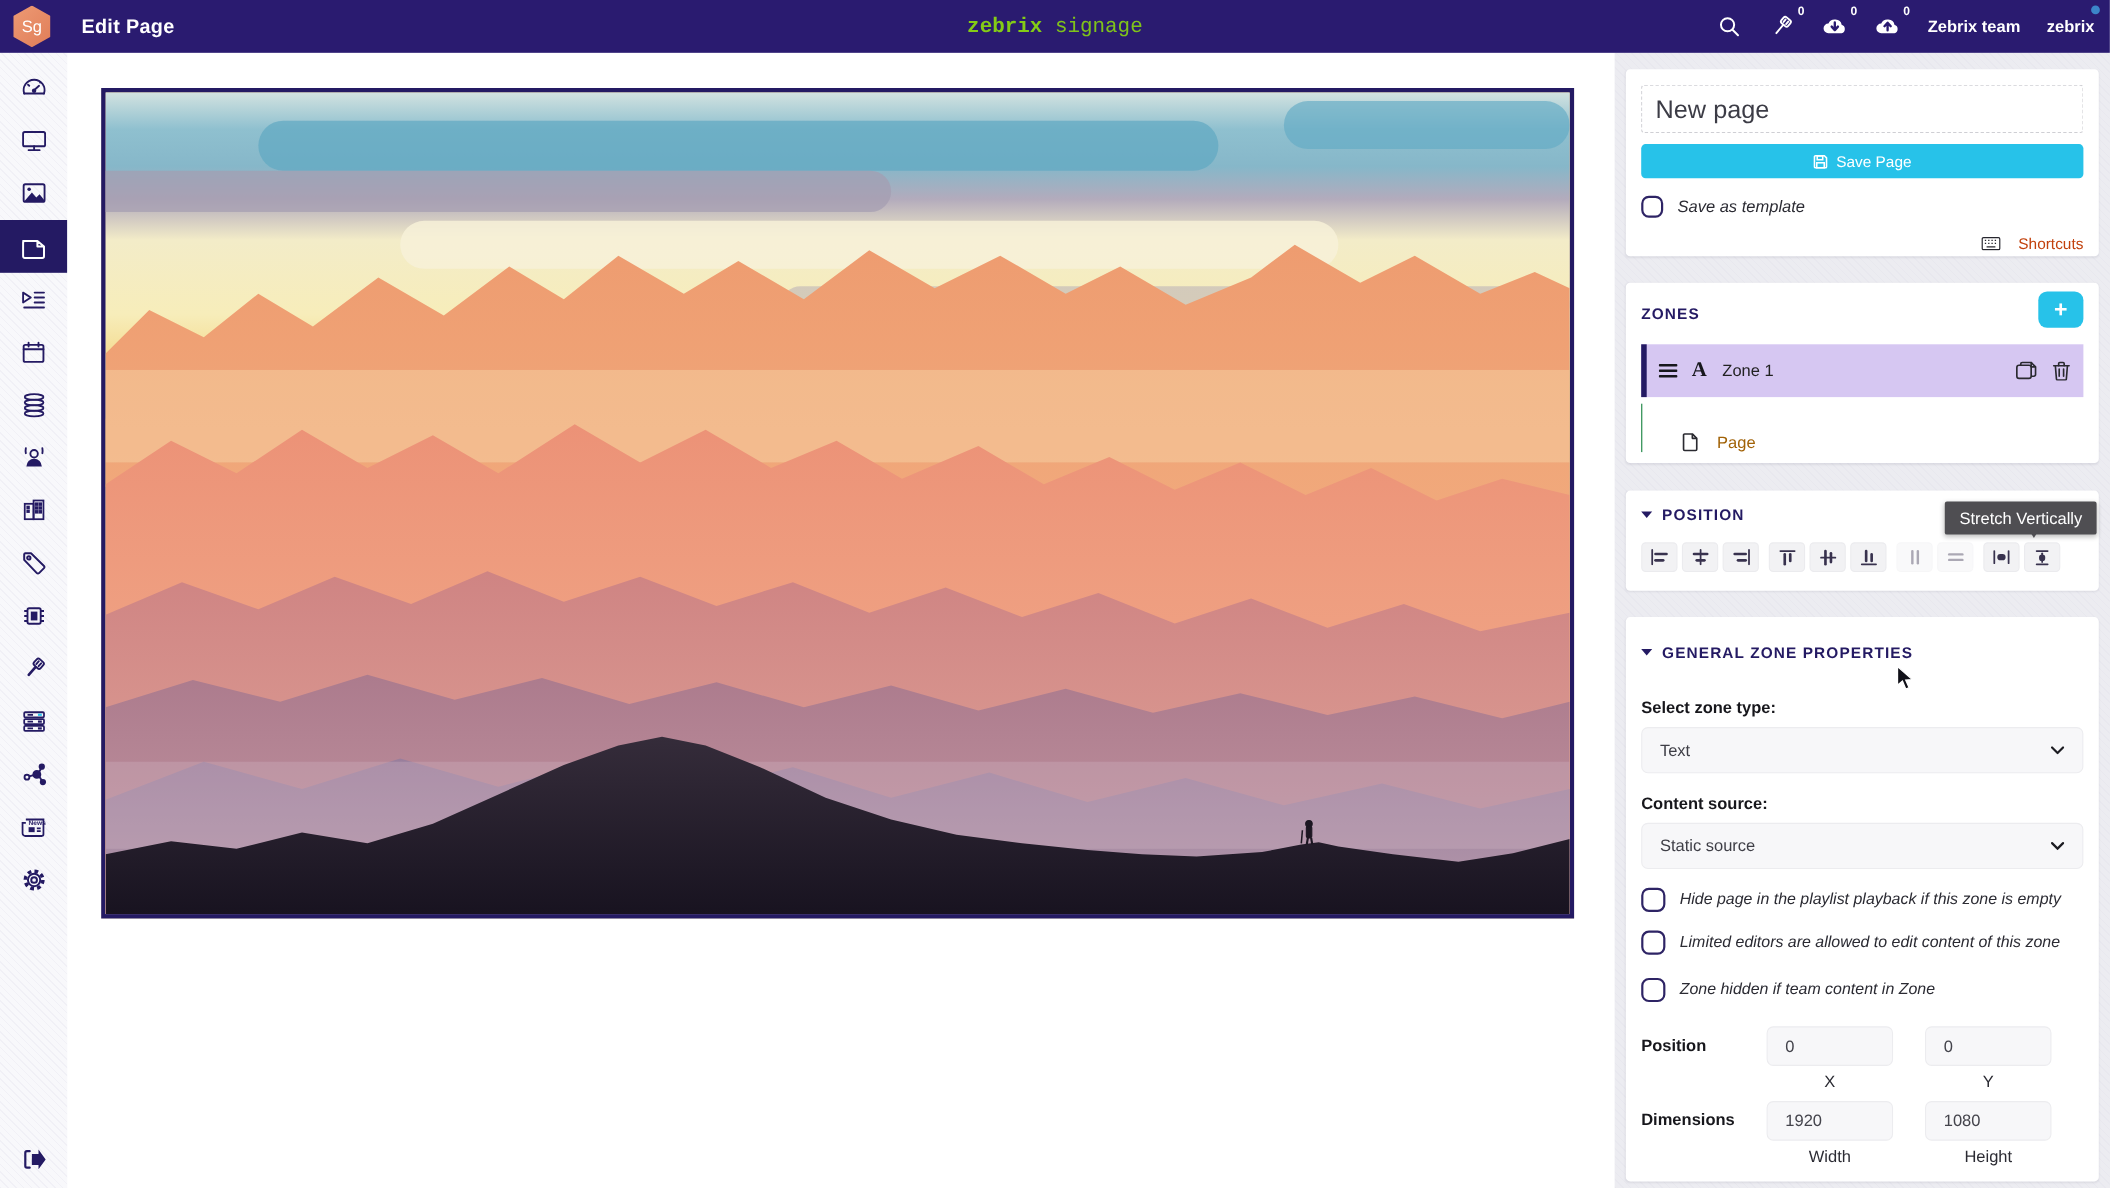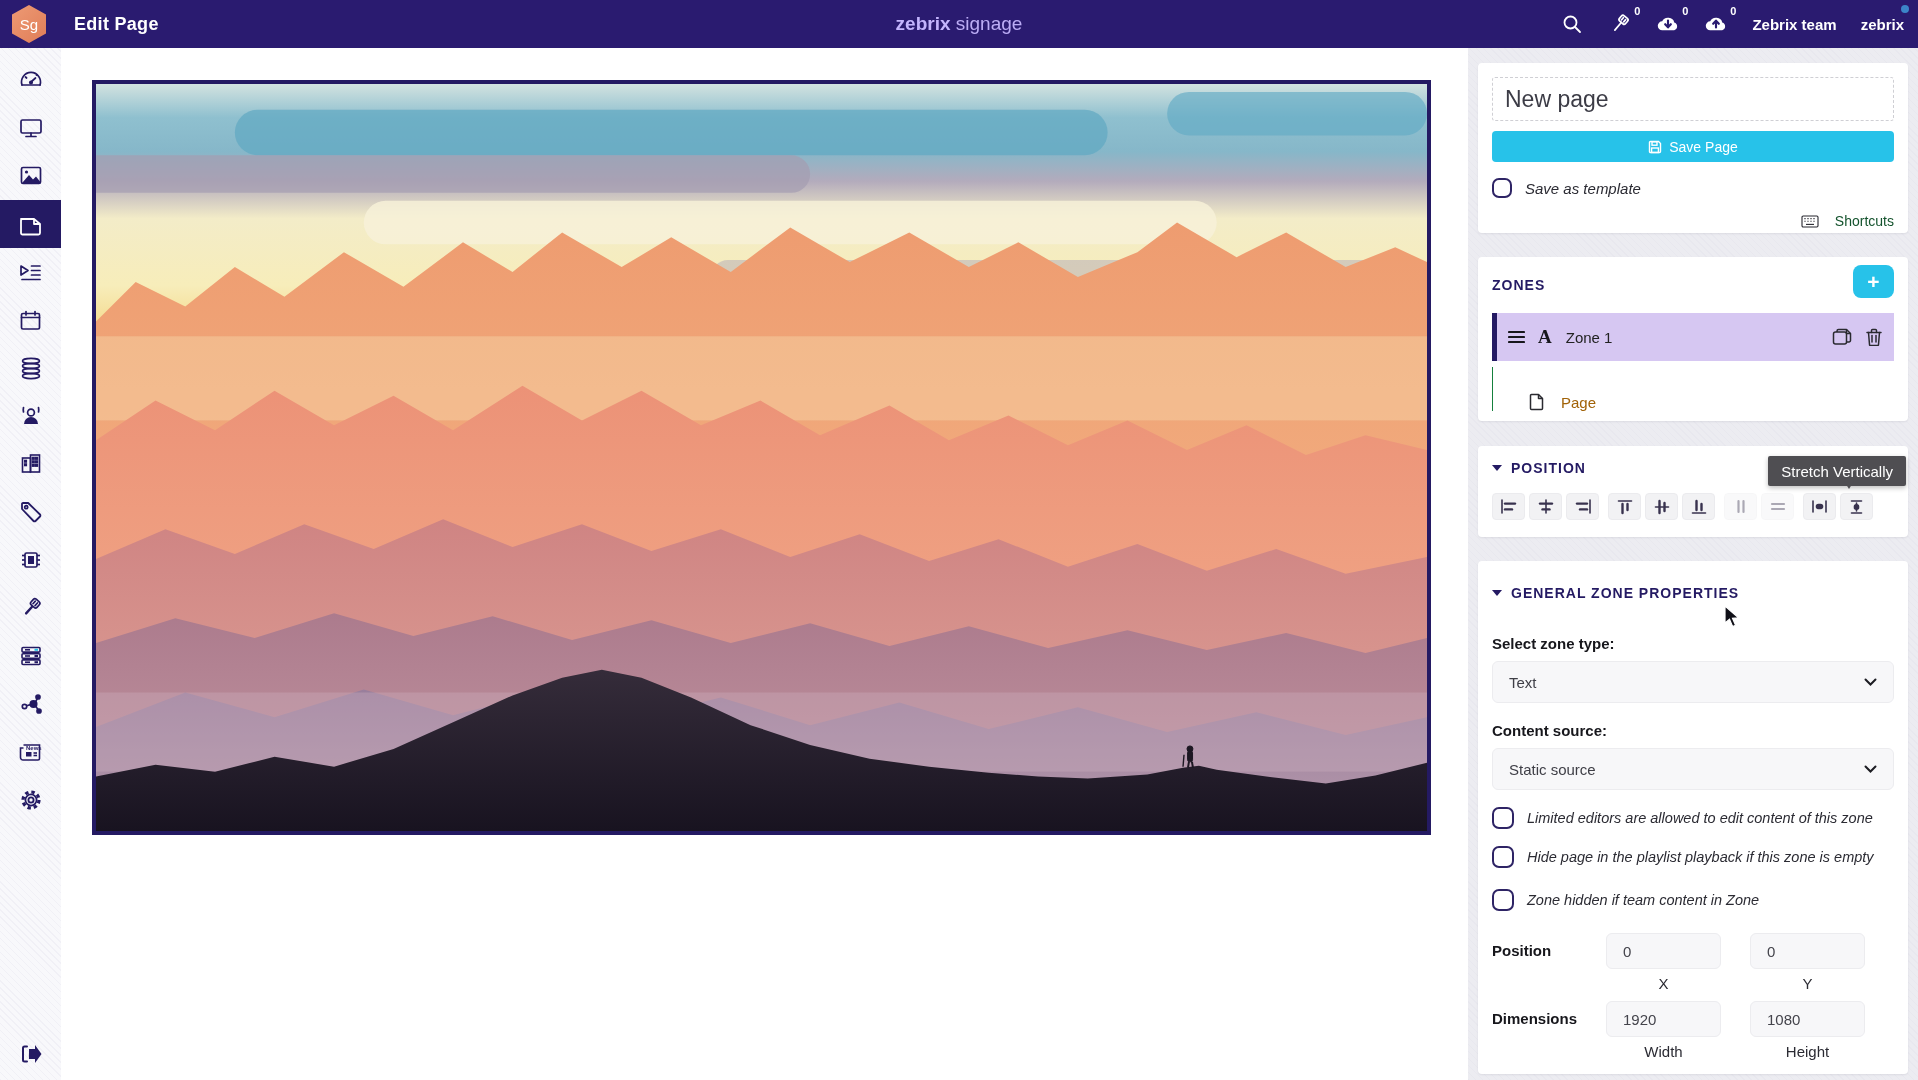--- a/index.html
+++ b/index.html
@@ -2,21 +2,21 @@
 <html><head>
 <meta charset="utf-8">
 <style>
   * { margin:0; padding:0; box-sizing:border-box; }
   html,body { width:1918px; height:1080px; overflow:hidden; font-family:"Liberation Sans",sans-serif; background:#ececf1; }
 
   
   .topbar { position:absolute; left:0; top:0; width:1918px; height:48px; background:#2a1b70; display:flex; align-items:center; z-index:50; }
   .logo { width:34px; height:38px; margin-left:12px; background:linear-gradient(135deg,#ed9a74,#e07d58); clip-path:polygon(50% 0,100% 25%,100% 75%,50% 100%,0 75%,0 25%); display:flex; align-items:center; justify-content:center; color:#fff; font-weight:normal; font-size:15px; }
   .page-title { color:#fff; font-size:18px; font-weight:700; margin-left:28px; letter-spacing:.3px; }
-  .brand { position:absolute; left:0; right:0; text-align:center; color:#c4b5fd; font-size:19px; pointer-events:none; }
+  .brand { position:absolute; left:0; right:0; text-align:center; color:#84cc16; font-size:19px; pointer-events:none;font-family:Liberation Mono, monospace; }
   .brand b { font-weight:700; } .brand span { font-weight:300; opacity:.95; }
   .topbar-right { margin-left:auto; display:flex; align-items:center; gap:24px; padding-right:14px; z-index:2; }
   .tb-ic { position:relative; width:24px; height:24px; display:flex; align-items:center; justify-content:center; }
   .tb-badge { position:absolute; top:-7px; right:-8px; color:#fff; font-size:11px; font-weight:600; }
   .tb-label { color:#fff; font-size:15px; font-weight:600; }
   .corner-dot { position:absolute; right:9px; top:5px; width:8px; height:8px; border-radius:50%; background:#3c85c9; z-index:60; }
 
   
   .sidebar { position:absolute; left:0; top:48px; width:61px; height:1032px; background:#f8f8fb;
     background-image:repeating-linear-gradient(45deg, rgba(42,27,112,.035) 0 1px, transparent 1px 5px); z-index:40; }
@@ -37,21 +37,21 @@
   .card1 { top:15px; height:170px; }
   .card2 { top:209px; height:164px; }
   .card3 { top:398px; height:91px; }
   .card4 { top:513px; height:513px; overflow:hidden; }
 
   .pagename-input { width:100%; height:44px; border:1px dashed #cfcfd4; border-radius:3px; font-family:"Liberation Sans",sans-serif; font-size:23px; color:#3c3c46; padding:0 12px; background:#fff; outline:none; }
   .save-btn { margin-top:10px; width:100%; height:31px; background:#27c2e9; border:none; border-radius:4px; color:#fff; font-size:14px; font-family:"Liberation Sans",sans-serif; display:flex; align-items:center; justify-content:center; gap:7px; cursor:pointer; }
   .chk-row { display:flex; align-items:center; margin-top:16px; }
   .chk { width:21px; height:21px; border:2px solid #2e2465; border-radius:7px; background:#fff; flex:0 0 auto; }
   .chk-label { margin-left:13px; font-size:15px; color:#2b2b33;font-style:italic; }
-  .shortcuts-row { margin-top:15px; display:flex; align-items:center; justify-content:flex-end; gap:16px; font-size:14px; color:#14532d; }
+  .shortcuts-row { margin-top:15px; display:flex; align-items:center; justify-content:flex-end; gap:16px; font-size:14px; color:#c2410c; }
 
   .sec-head { font-size:14px; font-weight:700; color:#241a63; letter-spacing:1px; display:flex; align-items:center; gap:9px; }
   .tri { width:0; height:0; border-left:5px solid transparent; border-right:5px solid transparent; border-top:6px solid #241a63; }
   .zones-head { margin-top:6px; }
   .add-btn { position:absolute; right:14px; top:8px; width:41px; height:33px; background:#27c2e9; border:none; border-radius:8px; color:#fff; font-size:21px; font-weight:600; line-height:30px; cursor:pointer; }
   .zone-row { margin-top:20px; height:48px; background:#d6c7f2; border-left:5px solid #241a63; display:flex; align-items:center; padding:0 12px 0 11px; }
   .zone-a { font-family:"Liberation Serif",serif; font-weight:700; font-size:19px; color:#17171c; margin:0 14px 0 13px; }
   .zone-name { font-size:15px; color:#222; }
   .zone-spacer { flex:1; }
   .page-row { height:44px; margin-top:6px; border-left:1px solid #15803d; display:flex; align-items:flex-end; padding-left:36px; gap:17px; font-size:15px; color:#a16207; }
@@ -515,25 +515,25 @@
     <div class="select">
       <span>Static source</span>
         <span class="sp"></span>
       <svg width="13" height="8" viewBox="0 0 13 8" fill="none" stroke="#1c1c22" stroke-width="2" stroke-linecap="round">
           <path d="M1.5 1.5 L6.5 6.5 L11.5 1.5"></path>
         </svg>
     </div>
 
     <div class="chk-row gz-chk">
       <div class="chk"></div>
-      <div class="chk-label">Limited editors are allowed to edit content of this zone</div>
+      <div class="chk-label">Hide page in the playlist playback if this zone is empty</div>
     </div>
     <div class="chk-row gz-chk">
       <div class="chk"></div>
-      <div class="chk-label">Hide page in the playlist playback if this zone is empty</div>
+      <div class="chk-label">Limited editors are allowed to edit content of this zone</div>
     </div>
     <div class="chk-row gz-chk" style="margin-top:21px;">
       <div class="chk"></div>
       <div class="chk-label">Zone hidden if team content in Zone</div>
     </div>
 
     <div class="num-row">
       <div class="lab field-label">Position</div>
       <div class="num-col">
         <input class="num-input" readonly="" value="0" style="">

